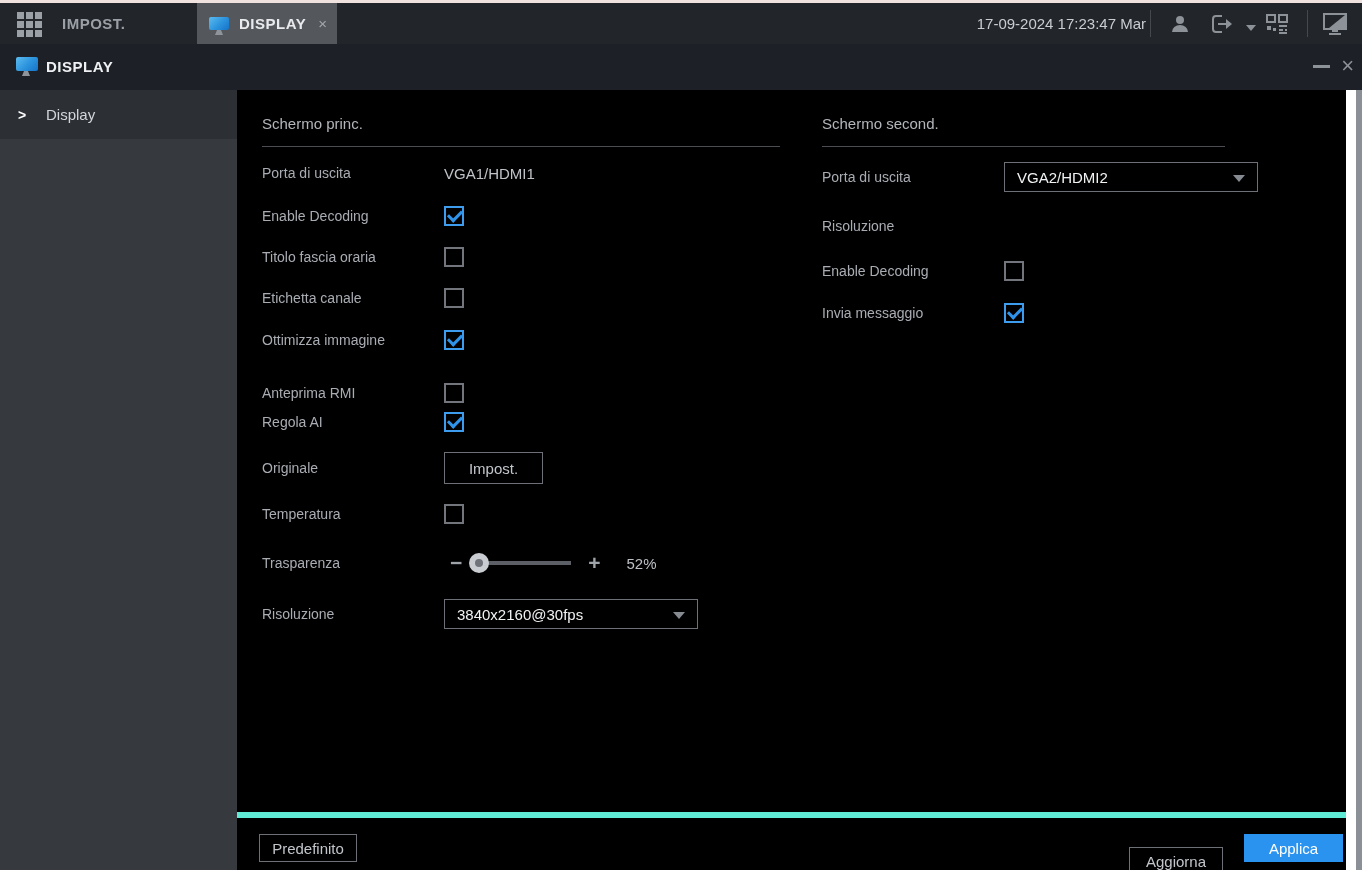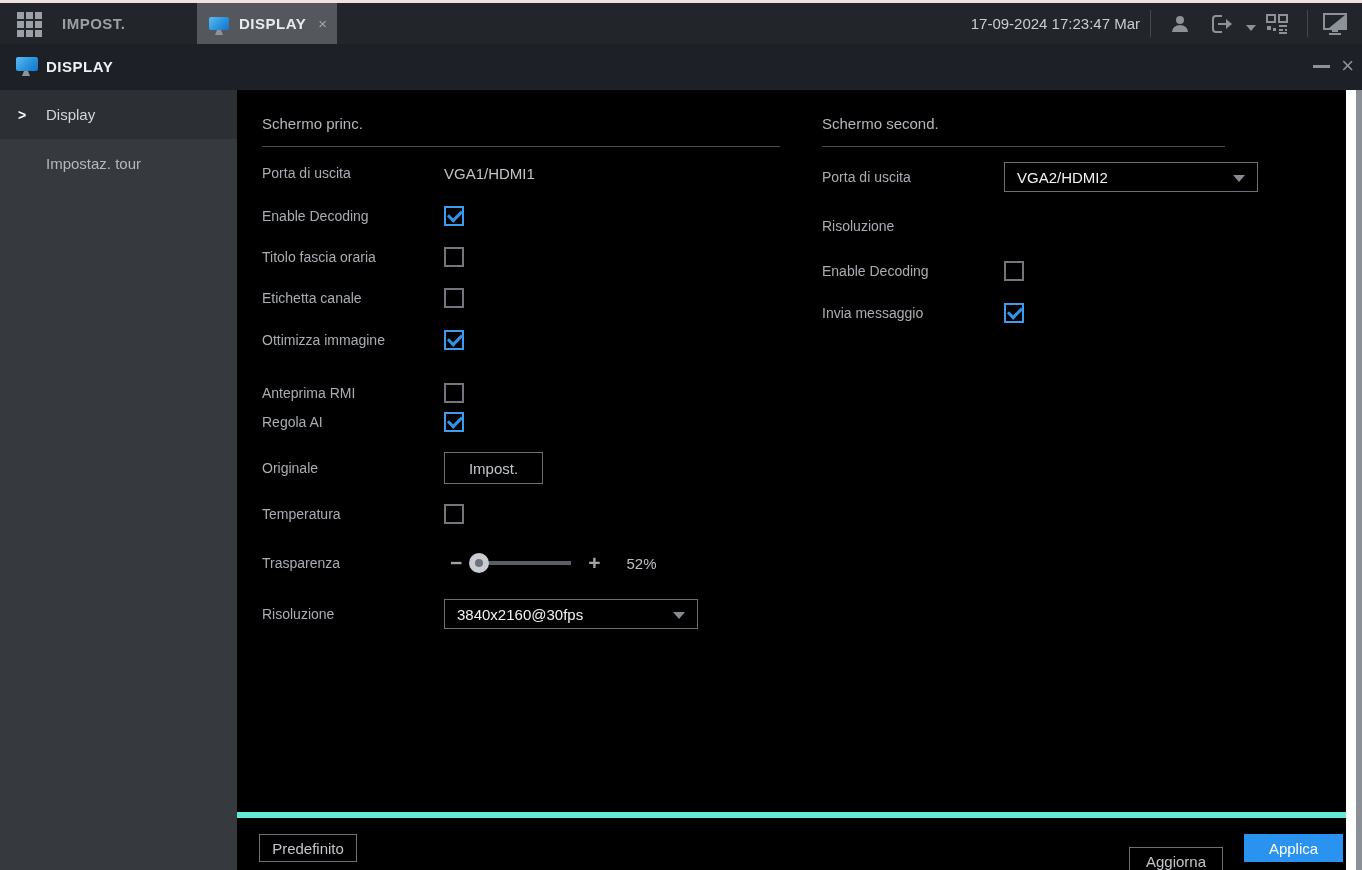--- a/index.html
+++ b/index.html
@@ -15,21 +15,21 @@
   .grid-icon { position:absolute; left:17px; top:9px; width:25px; height:25px;
                display:grid; grid-template-columns:repeat(3,7px); grid-template-rows:repeat(3,7px); gap:2px; cursor:pointer; }
   .grid-icon i { background:#9aa0a6; }
   .menu-label { position:absolute; left:62px; top:0; height:41px; line-height:41px;
                 color:#9ba0a6; font-size:15px; font-weight:bold; letter-spacing:0.5px; }
   .tab { position:absolute; left:197px; top:0; width:140px; height:41px; background:#54575c;
          display:flex; align-items:center; cursor:pointer; }
   .tab .monitor-icon { margin-left:12px; }
   .tab-label { margin-left:10px; color:#e8eaed; font-size:15px; font-weight:600; letter-spacing:0.5px; }
   .tab-close { margin-left:auto; margin-right:10px; color:#a3a8ae; font-size:15px; line-height:1; cursor:pointer; }
-  .datetime { position:absolute; right:222px; top:0; height:41px; line-height:41px; color:#c9cdd2; font-size:15px; }
+  .datetime { position:absolute; right:216px; top:0; height:41px; line-height:41px; color:#c9cdd2; font-size:15px; }
   .tb-sep { position:absolute; top:7px; width:1px; height:27px; background:#45494e; }
   .sep1 { left:1150px; } .sep2 { left:1307px; }
   .tb-btn { position:absolute; top:8px; width:28px; height:26px; display:flex; align-items:center; justify-content:center; cursor:pointer; }
   .btn-user { left:1166px; } .btn-logout { left:1208px; } .btn-qr { left:1263px; } .btn-screen { left:1321px; }
   .caret { position:absolute; left:1246px; top:22px; width:0; height:0;
            border-left:5px solid transparent; border-right:5px solid transparent; border-top:6px solid #8d9298; }
 
   
   .monitor-icon { position:relative; width:20px; height:13px; border-radius:2px;
                   background:linear-gradient(135deg,#5cbcf0 0%,#2b93dd 55%,#1673c8 100%); }
@@ -188,23 +188,20 @@
     <span class="win-min"></span>
     <span class="win-close">×</span>
   </div>
 
   <div class="wbody">
 
     <div class="sidebar">
       <div class="side-item active">
         <span class="chev">&gt;</span>
         <span class="side-label">Display</span>
-      </div>
-      <div class="side-item">
-        <span class="side-label">Impostaz. tour</span>
       </div>
     </div>
 
     <div class="main">
 
       <div class="col col-left">
         <div class="sec-title">Schermo princ.</div>
         <div class="sec-divider"></div>
 
         <div class="row" style="top:73px; height:20px;">

